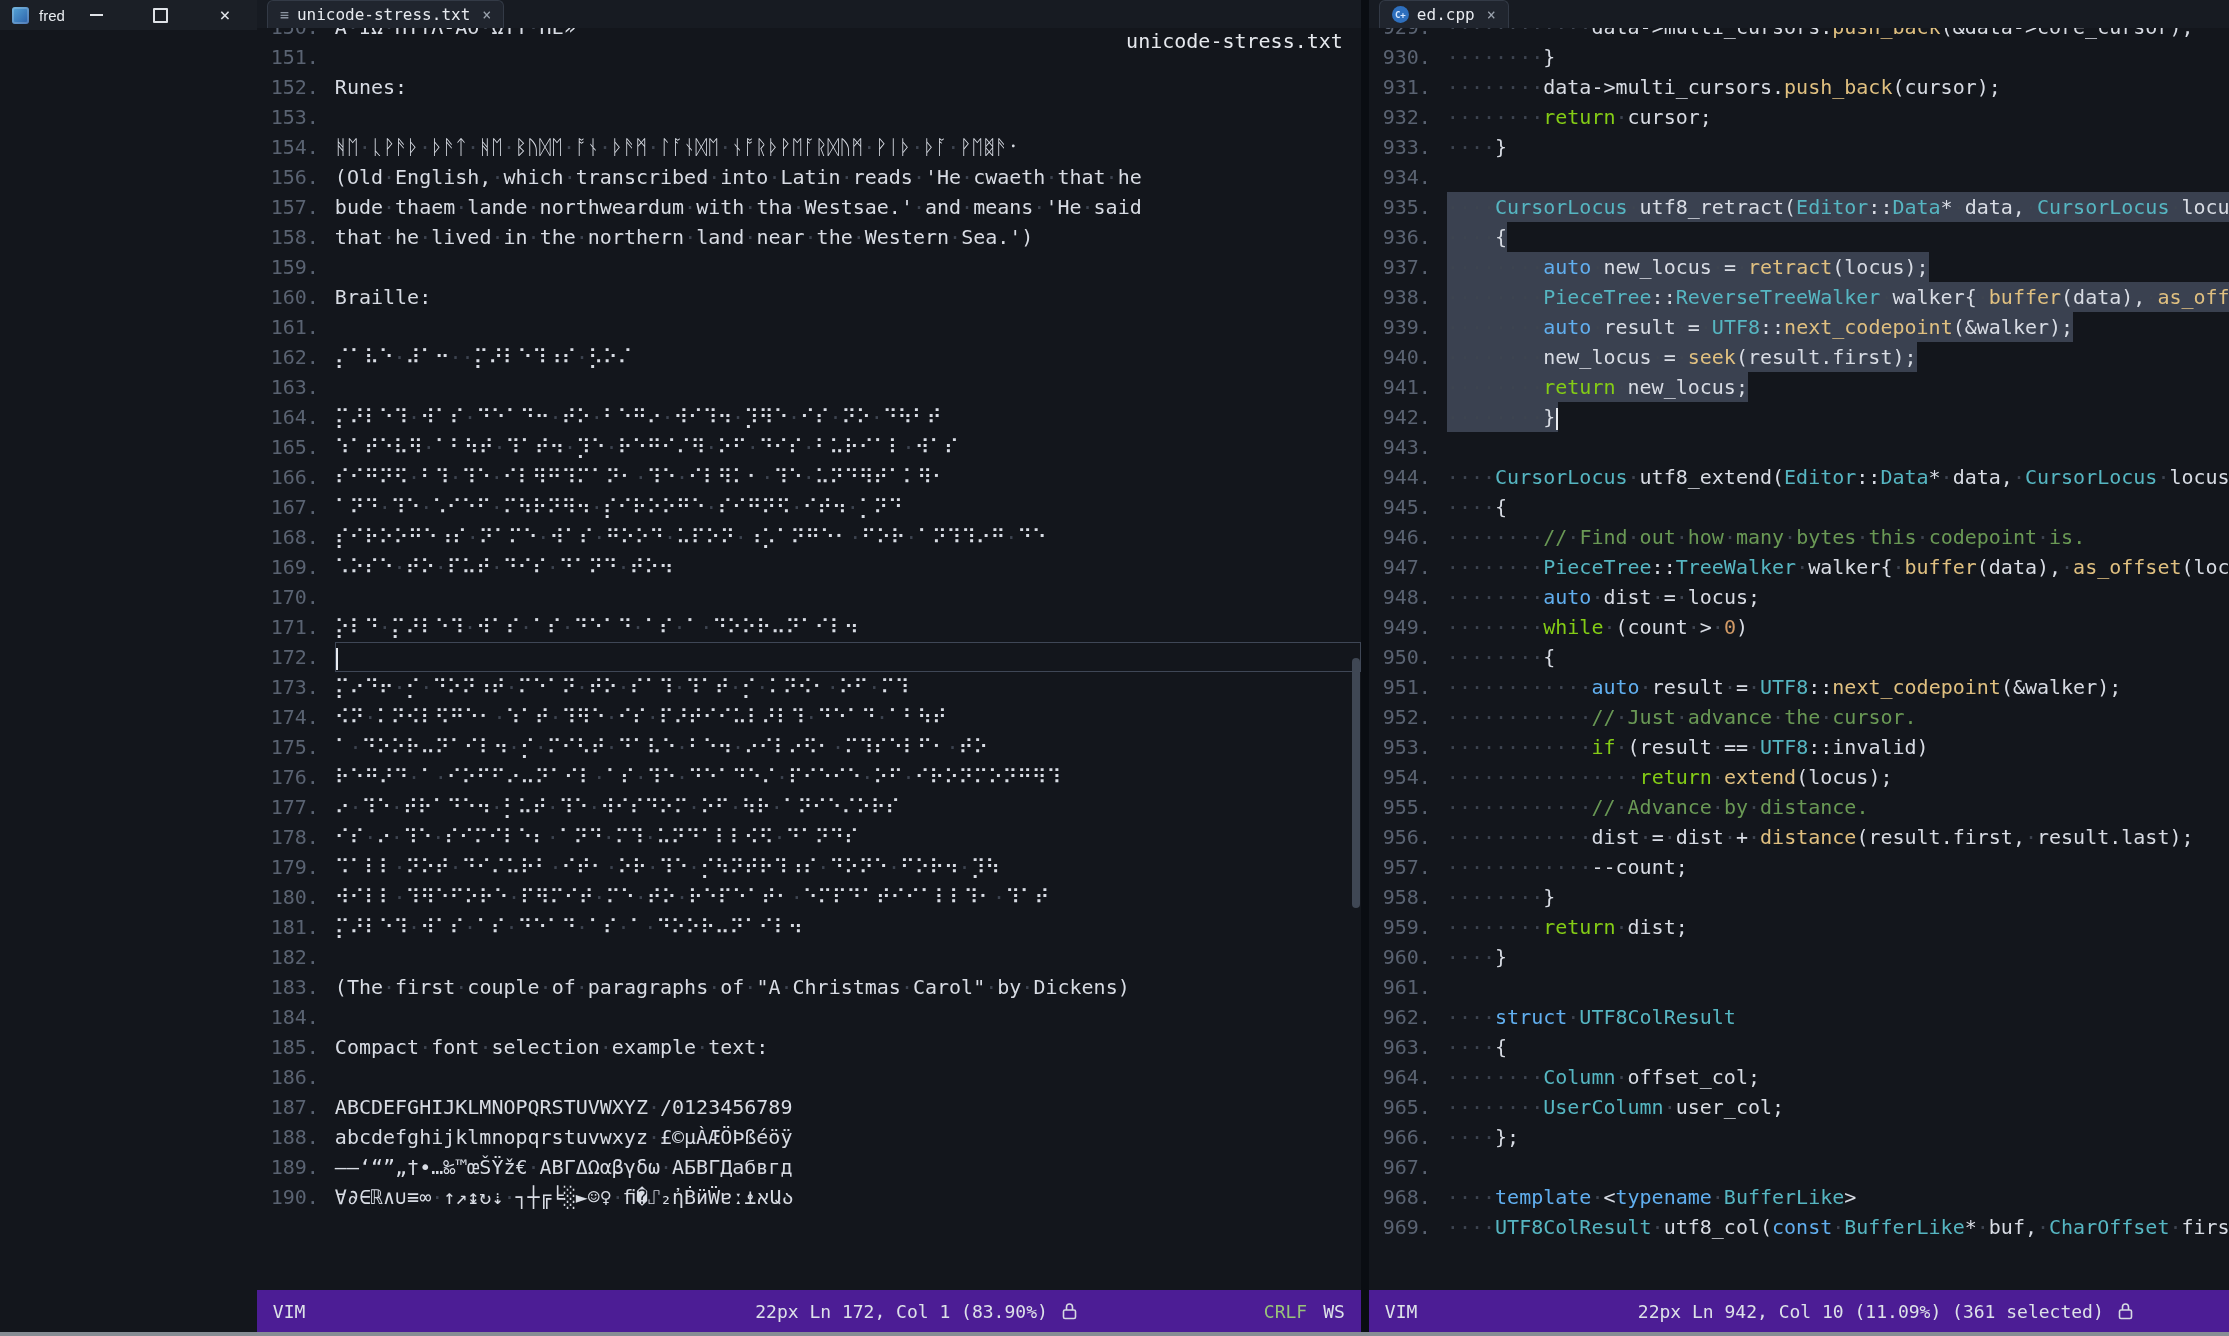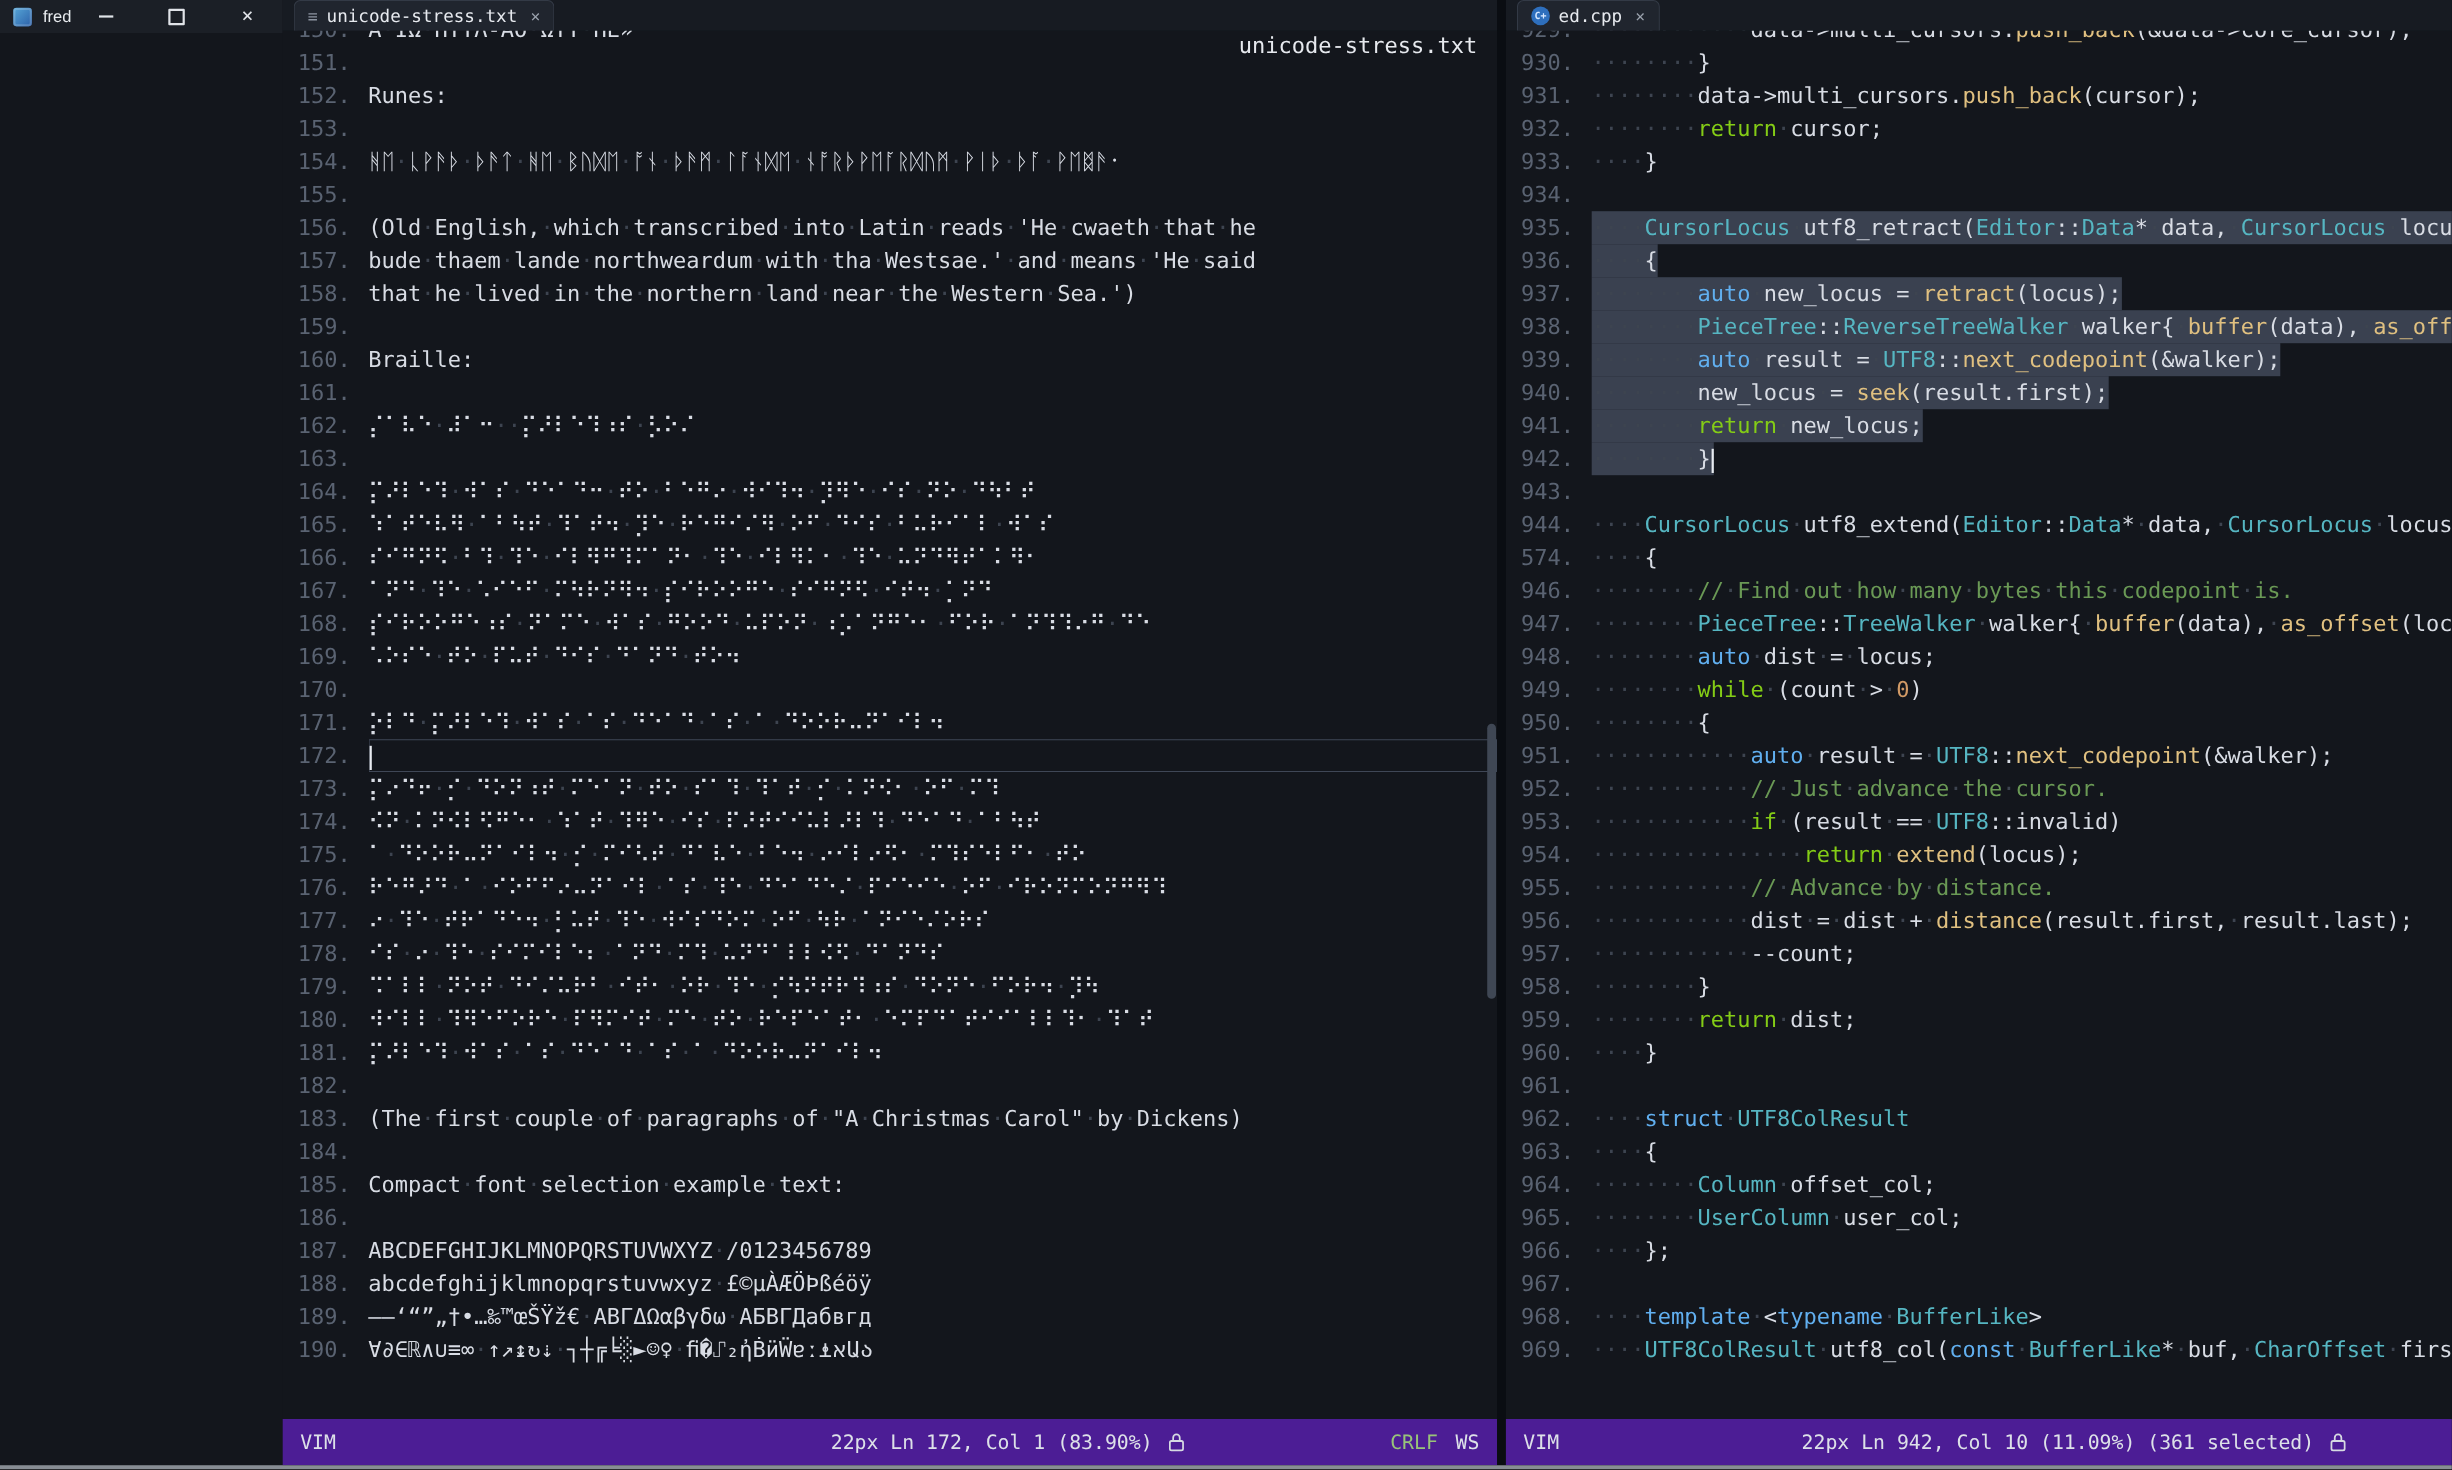--- a/index.html
+++ b/index.html
@@ -92,21 +92,20 @@
           <span class="tab-close">×</span>
         </div>
       </div>
       <div class="content">
         <div class="lines">
             <div class="line"><span class="lnum">150.</span><span class="lwrap"><span class="ltext"><span class="tp">Ἄ</span><span class="ws">·</span><span class="tp">ἸΩ</span><span class="ws">·</span><span class="tp">ἬΤΤΛ-ἈΘ</span><span class="ws">·</span><span class="tp">ὮΤΤ</span><span class="ws">·</span><span class="tp">ἬΕ»</span></span></span></div>
             <div class="line"><span class="lnum">151.</span><span class="lwrap"><span class="ltext"></span></span></div>
             <div class="line"><span class="lnum">152.</span><span class="lwrap"><span class="ltext"><span class="tp">Runes:</span></span></span></div>
             <div class="line"><span class="lnum">153.</span><span class="lwrap"><span class="ltext"></span></span></div>
             <div class="line"><span class="lnum">154.</span><span class="lwrap"><span class="ltext"><span class="tp">ᚻᛖ</span><span class="ws">·</span><span class="tp">ᚳᚹᚫᚦ</span><span class="ws">·</span><span class="tp">ᚦᚫᛏ</span><span class="ws">·</span><span class="tp">ᚻᛖ</span><span class="ws">·</span><span class="tp">ᛒᚢᛞᛖ</span><span class="ws">·</span><span class="tp">ᚩᚾ</span><span class="ws">·</span><span class="tp">ᚦᚫᛗ</span><span class="ws">·</span><span class="tp">ᛚᚪᚾᛞᛖ</span><span class="ws">·</span><span class="tp">ᚾᚩᚱᚦᚹᛖᚪᚱᛞᚢᛗ</span><span class="ws">·</span><span class="tp">ᚹᛁᚦ</span><span class="ws">·</span><span class="tp">ᚦᚪ</span><span class="ws">·</span><span class="tp">ᚹᛖᛥᚫ᛫</span></span></span></div>
-            <div class="line"><span class="lnum">155.</span><span class="lwrap"><span class="ltext"></span></span></div>
             <div class="line"><span class="lnum">156.</span><span class="lwrap"><span class="ltext"><span class="tp">(Old</span><span class="ws">·</span><span class="tp">English,</span><span class="ws">·</span><span class="tp">which</span><span class="ws">·</span><span class="tp">transcribed</span><span class="ws">·</span><span class="tp">into</span><span class="ws">·</span><span class="tp">Latin</span><span class="ws">·</span><span class="tp">reads</span><span class="ws">·</span><span class="tp">'He</span><span class="ws">·</span><span class="tp">cwaeth</span><span class="ws">·</span><span class="tp">that</span><span class="ws">·</span><span class="tp">he</span></span></span></div>
             <div class="line"><span class="lnum">157.</span><span class="lwrap"><span class="ltext"><span class="tp">bude</span><span class="ws">·</span><span class="tp">thaem</span><span class="ws">·</span><span class="tp">lande</span><span class="ws">·</span><span class="tp">northweardum</span><span class="ws">·</span><span class="tp">with</span><span class="ws">·</span><span class="tp">tha</span><span class="ws">·</span><span class="tp">Westsae.'</span><span class="ws">·</span><span class="tp">and</span><span class="ws">·</span><span class="tp">means</span><span class="ws">·</span><span class="tp">'He</span><span class="ws">·</span><span class="tp">said</span></span></span></div>
             <div class="line"><span class="lnum">158.</span><span class="lwrap"><span class="ltext"><span class="tp">that</span><span class="ws">·</span><span class="tp">he</span><span class="ws">·</span><span class="tp">lived</span><span class="ws">·</span><span class="tp">in</span><span class="ws">·</span><span class="tp">the</span><span class="ws">·</span><span class="tp">northern</span><span class="ws">·</span><span class="tp">land</span><span class="ws">·</span><span class="tp">near</span><span class="ws">·</span><span class="tp">the</span><span class="ws">·</span><span class="tp">Western</span><span class="ws">·</span><span class="tp">Sea.')</span></span></span></div>
             <div class="line"><span class="lnum">159.</span><span class="lwrap"><span class="ltext"></span></span></div>
             <div class="line"><span class="lnum">160.</span><span class="lwrap"><span class="ltext"><span class="tp">Braille:</span></span></span></div>
             <div class="line"><span class="lnum">161.</span><span class="lwrap"><span class="ltext"></span></span></div>
             <div class="line"><span class="lnum">162.</span><span class="lwrap"><span class="ltext"><span class="tp">⡌⠁⠧⠑</span><span class="ws">·</span><span class="tp">⠼⠁⠒</span><span class="ws">·</span><span class="ws">·</span><span class="tp">⡍⠜⠇⠑⠹⠰⠎</span><span class="ws">·</span><span class="tp">⡣⠕⠌</span></span></span></div>
             <div class="line"><span class="lnum">163.</span><span class="lwrap"><span class="ltext"></span></span></div>
             <div class="line"><span class="lnum">164.</span><span class="lwrap"><span class="ltext"><span class="tp">⡍⠜⠇⠑⠹</span><span class="ws">·</span><span class="tp">⠺⠁⠎</span><span class="ws">·</span><span class="tp">⠙⠑⠁⠙⠒</span><span class="ws">·</span><span class="tp">⠞⠕</span><span class="ws">·</span><span class="tp">⠃⠑⠛⠔</span><span class="ws">·</span><span class="tp">⠺⠊⠹⠲</span><span class="ws">·</span><span class="tp">⡹⠻⠑</span><span class="ws">·</span><span class="tp">⠊⠎</span><span class="ws">·</span><span class="tp">⠝⠕</span><span class="ws">·</span><span class="tp">⠙⠳⠃⠞</span></span></span></div>
             <div class="line"><span class="lnum">165.</span><span class="lwrap"><span class="ltext"><span class="tp">⠱⠁⠞⠑⠧⠻</span><span class="ws">·</span><span class="tp">⠁⠃⠳⠞</span><span class="ws">·</span><span class="tp">⠹⠁⠞⠲</span><span class="ws">·</span><span class="tp">⡹⠑</span><span class="ws">·</span><span class="tp">⠗⠑⠛⠊⠌⠻</span><span class="ws">·</span><span class="tp">⠕⠋</span><span class="ws">·</span><span class="tp">⠙⠊⠎</span><span class="ws">·</span><span class="tp">⠃⠥⠗⠊⠁⠇</span><span class="ws">·</span><span class="tp">⠺⠁⠎</span></span></span></div>
@@ -179,21 +178,21 @@
             <div class="line sel"><span class="lnum">935.</span><span class="lwrap"><span class="ltext"><span class="ws">·</span><span class="ws">·</span><span class="ws">·</span><span class="ws">·</span><span class="tt">CursorLocus</span><span class="ws">·</span><span class="tp">utf8_retract(</span><span class="tt">Editor</span><span class="tp">::</span><span class="tt">Data</span><span class="tp">*</span><span class="ws">·</span><span class="tp">data,</span><span class="ws">·</span><span class="tt">CursorLocus</span><span class="ws">·</span><span class="tp">locus)</span></span></span></div>
             <div class="line sel"><span class="lnum">936.</span><span class="lwrap"><span class="ltext"><span class="ws">·</span><span class="ws">·</span><span class="ws">·</span><span class="ws">·</span><span class="tp">{</span></span></span></div>
             <div class="line sel"><span class="lnum">937.</span><span class="lwrap"><span class="ltext"><span class="ws">·</span><span class="ws">·</span><span class="ws">·</span><span class="ws">·</span><span class="ws">·</span><span class="ws">·</span><span class="ws">·</span><span class="ws">·</span><span class="tb">auto</span><span class="ws">·</span><span class="tp">new_locus</span><span class="ws">·</span><span class="tp">=</span><span class="ws">·</span><span class="tf">retract</span><span class="tp">(locus);</span></span></span></div>
             <div class="line sel"><span class="lnum">938.</span><span class="lwrap"><span class="ltext"><span class="ws">·</span><span class="ws">·</span><span class="ws">·</span><span class="ws">·</span><span class="ws">·</span><span class="ws">·</span><span class="ws">·</span><span class="ws">·</span><span class="tt">PieceTree</span><span class="tp">::</span><span class="tt">ReverseTreeWalker</span><span class="ws">·</span><span class="tp">walker{</span><span class="ws">·</span><span class="tf">buffer</span><span class="tp">(data),</span><span class="ws">·</span><span class="tf">as_offset</span><span class="tp">(new_locus)</span><span class="ws">·</span><span class="tp">};</span></span></span></div>
             <div class="line sel"><span class="lnum">939.</span><span class="lwrap"><span class="ltext"><span class="ws">·</span><span class="ws">·</span><span class="ws">·</span><span class="ws">·</span><span class="ws">·</span><span class="ws">·</span><span class="ws">·</span><span class="ws">·</span><span class="tb">auto</span><span class="ws">·</span><span class="tp">result</span><span class="ws">·</span><span class="tp">=</span><span class="ws">·</span><span class="tt">UTF8</span><span class="tp">::</span><span class="tf">next_codepoint</span><span class="tp">(&amp;walker);</span></span></span></div>
             <div class="line sel"><span class="lnum">940.</span><span class="lwrap"><span class="ltext"><span class="ws">·</span><span class="ws">·</span><span class="ws">·</span><span class="ws">·</span><span class="ws">·</span><span class="ws">·</span><span class="ws">·</span><span class="ws">·</span><span class="tp">new_locus</span><span class="ws">·</span><span class="tp">=</span><span class="ws">·</span><span class="tf">seek</span><span class="tp">(result.first);</span></span></span></div>
             <div class="line sel"><span class="lnum">941.</span><span class="lwrap"><span class="ltext"><span class="ws">·</span><span class="ws">·</span><span class="ws">·</span><span class="ws">·</span><span class="ws">·</span><span class="ws">·</span><span class="ws">·</span><span class="ws">·</span><span class="tk">return</span><span class="ws">·</span><span class="tp">new_locus;</span></span></span></div>
             <div class="line sel"><span class="lnum">942.</span><span class="lwrap"><span class="ltext"><span class="ws">·</span><span class="ws">·</span><span class="ws">·</span><span class="ws">·</span><span class="ws">·</span><span class="ws">·</span><span class="ws">·</span><span class="ws">·</span><span class="tp">}</span><span class="cursor"></span></span></span></div>
             <div class="line"><span class="lnum">943.</span><span class="lwrap"><span class="ltext"></span></span></div>
             <div class="line"><span class="lnum">944.</span><span class="lwrap"><span class="ltext"><span class="ws">·</span><span class="ws">·</span><span class="ws">·</span><span class="ws">·</span><span class="tt">CursorLocus</span><span class="ws">·</span><span class="tp">utf8_extend(</span><span class="tt">Editor</span><span class="tp">::</span><span class="tt">Data</span><span class="tp">*</span><span class="ws">·</span><span class="tp">data,</span><span class="ws">·</span><span class="tt">CursorLocus</span><span class="ws">·</span><span class="tp">locus,</span><span class="ws">·</span><span class="tt">size_t</span><span class="ws">·</span><span class="tp">count</span><span class="ws">·</span><span class="tp">=</span></span></span></div>
-            <div class="line"><span class="lnum">574.</span><span class="lwrap"><span class="ltext"><span class="ws">·</span><span class="ws">·</span><span class="ws">·</span><span class="ws">·</span><span class="tp">{</span></span></span></div>
+            <div class="line"><span class="lnum">945.</span><span class="lwrap"><span class="ltext"><span class="ws">·</span><span class="ws">·</span><span class="ws">·</span><span class="ws">·</span><span class="tp">{</span></span></span></div>
             <div class="line"><span class="lnum">946.</span><span class="lwrap"><span class="ltext"><span class="ws">·</span><span class="ws">·</span><span class="ws">·</span><span class="ws">·</span><span class="ws">·</span><span class="ws">·</span><span class="ws">·</span><span class="ws">·</span><span class="tc">//</span><span class="ws">·</span><span class="tc">Find</span><span class="ws">·</span><span class="tc">out</span><span class="ws">·</span><span class="tc">how</span><span class="ws">·</span><span class="tc">many</span><span class="ws">·</span><span class="tc">bytes</span><span class="ws">·</span><span class="tc">this</span><span class="ws">·</span><span class="tc">codepoint</span><span class="ws">·</span><span class="tc">is.</span></span></span></div>
             <div class="line"><span class="lnum">947.</span><span class="lwrap"><span class="ltext"><span class="ws">·</span><span class="ws">·</span><span class="ws">·</span><span class="ws">·</span><span class="ws">·</span><span class="ws">·</span><span class="ws">·</span><span class="ws">·</span><span class="tt">PieceTree</span><span class="tp">::</span><span class="tt">TreeWalker</span><span class="ws">·</span><span class="tp">walker{</span><span class="ws">·</span><span class="tf">buffer</span><span class="tp">(data),</span><span class="ws">·</span><span class="tf">as_offset</span><span class="tp">(locus)</span><span class="ws">·</span><span class="tp">};</span></span></span></div>
             <div class="line"><span class="lnum">948.</span><span class="lwrap"><span class="ltext"><span class="ws">·</span><span class="ws">·</span><span class="ws">·</span><span class="ws">·</span><span class="ws">·</span><span class="ws">·</span><span class="ws">·</span><span class="ws">·</span><span class="tb">auto</span><span class="ws">·</span><span class="tp">dist</span><span class="ws">·</span><span class="tp">=</span><span class="ws">·</span><span class="tp">locus;</span></span></span></div>
             <div class="line"><span class="lnum">949.</span><span class="lwrap"><span class="ltext"><span class="ws">·</span><span class="ws">·</span><span class="ws">·</span><span class="ws">·</span><span class="ws">·</span><span class="ws">·</span><span class="ws">·</span><span class="ws">·</span><span class="tk">while</span><span class="ws">·</span><span class="tp">(count</span><span class="ws">·</span><span class="tp">&gt;</span><span class="ws">·</span><span class="tn">0</span><span class="tp">)</span></span></span></div>
             <div class="line"><span class="lnum">950.</span><span class="lwrap"><span class="ltext"><span class="ws">·</span><span class="ws">·</span><span class="ws">·</span><span class="ws">·</span><span class="ws">·</span><span class="ws">·</span><span class="ws">·</span><span class="ws">·</span><span class="tp">{</span></span></span></div>
             <div class="line"><span class="lnum">951.</span><span class="lwrap"><span class="ltext"><span class="ws">·</span><span class="ws">·</span><span class="ws">·</span><span class="ws">·</span><span class="ws">·</span><span class="ws">·</span><span class="ws">·</span><span class="ws">·</span><span class="ws">·</span><span class="ws">·</span><span class="ws">·</span><span class="ws">·</span><span class="tb">auto</span><span class="ws">·</span><span class="tp">result</span><span class="ws">·</span><span class="tp">=</span><span class="ws">·</span><span class="tt">UTF8</span><span class="tp">::</span><span class="tf">next_codepoint</span><span class="tp">(&amp;walker);</span></span></span></div>
             <div class="line"><span class="lnum">952.</span><span class="lwrap"><span class="ltext"><span class="ws">·</span><span class="ws">·</span><span class="ws">·</span><span class="ws">·</span><span class="ws">·</span><span class="ws">·</span><span class="ws">·</span><span class="ws">·</span><span class="ws">·</span><span class="ws">·</span><span class="ws">·</span><span class="ws">·</span><span class="tc">//</span><span class="ws">·</span><span class="tc">Just</span><span class="ws">·</span><span class="tc">advance</span><span class="ws">·</span><span class="tc">the</span><span class="ws">·</span><span class="tc">cursor.</span></span></span></div>
             <div class="line"><span class="lnum">953.</span><span class="lwrap"><span class="ltext"><span class="ws">·</span><span class="ws">·</span><span class="ws">·</span><span class="ws">·</span><span class="ws">·</span><span class="ws">·</span><span class="ws">·</span><span class="ws">·</span><span class="ws">·</span><span class="ws">·</span><span class="ws">·</span><span class="ws">·</span><span class="tk">if</span><span class="ws">·</span><span class="tp">(result</span><span class="ws">·</span><span class="tp">==</span><span class="ws">·</span><span class="tt">UTF8</span><span class="tp">::invalid)</span></span></span></div>
             <div class="line"><span class="lnum">954.</span><span class="lwrap"><span class="ltext"><span class="ws">·</span><span class="ws">·</span><span class="ws">·</span><span class="ws">·</span><span class="ws">·</span><span class="ws">·</span><span class="ws">·</span><span class="ws">·</span><span class="ws">·</span><span class="ws">·</span><span class="ws">·</span><span class="ws">·</span><span class="ws">·</span><span class="ws">·</span><span class="ws">·</span><span class="ws">·</span><span class="tk">return</span><span class="ws">·</span><span class="tf">extend</span><span class="tp">(locus);</span></span></span></div>
             <div class="line"><span class="lnum">955.</span><span class="lwrap"><span class="ltext"><span class="ws">·</span><span class="ws">·</span><span class="ws">·</span><span class="ws">·</span><span class="ws">·</span><span class="ws">·</span><span class="ws">·</span><span class="ws">·</span><span class="ws">·</span><span class="ws">·</span><span class="ws">·</span><span class="ws">·</span><span class="tc">//</span><span class="ws">·</span><span class="tc">Advance</span><span class="ws">·</span><span class="tc">by</span><span class="ws">·</span><span class="tc">distance.</span></span></span></div>

